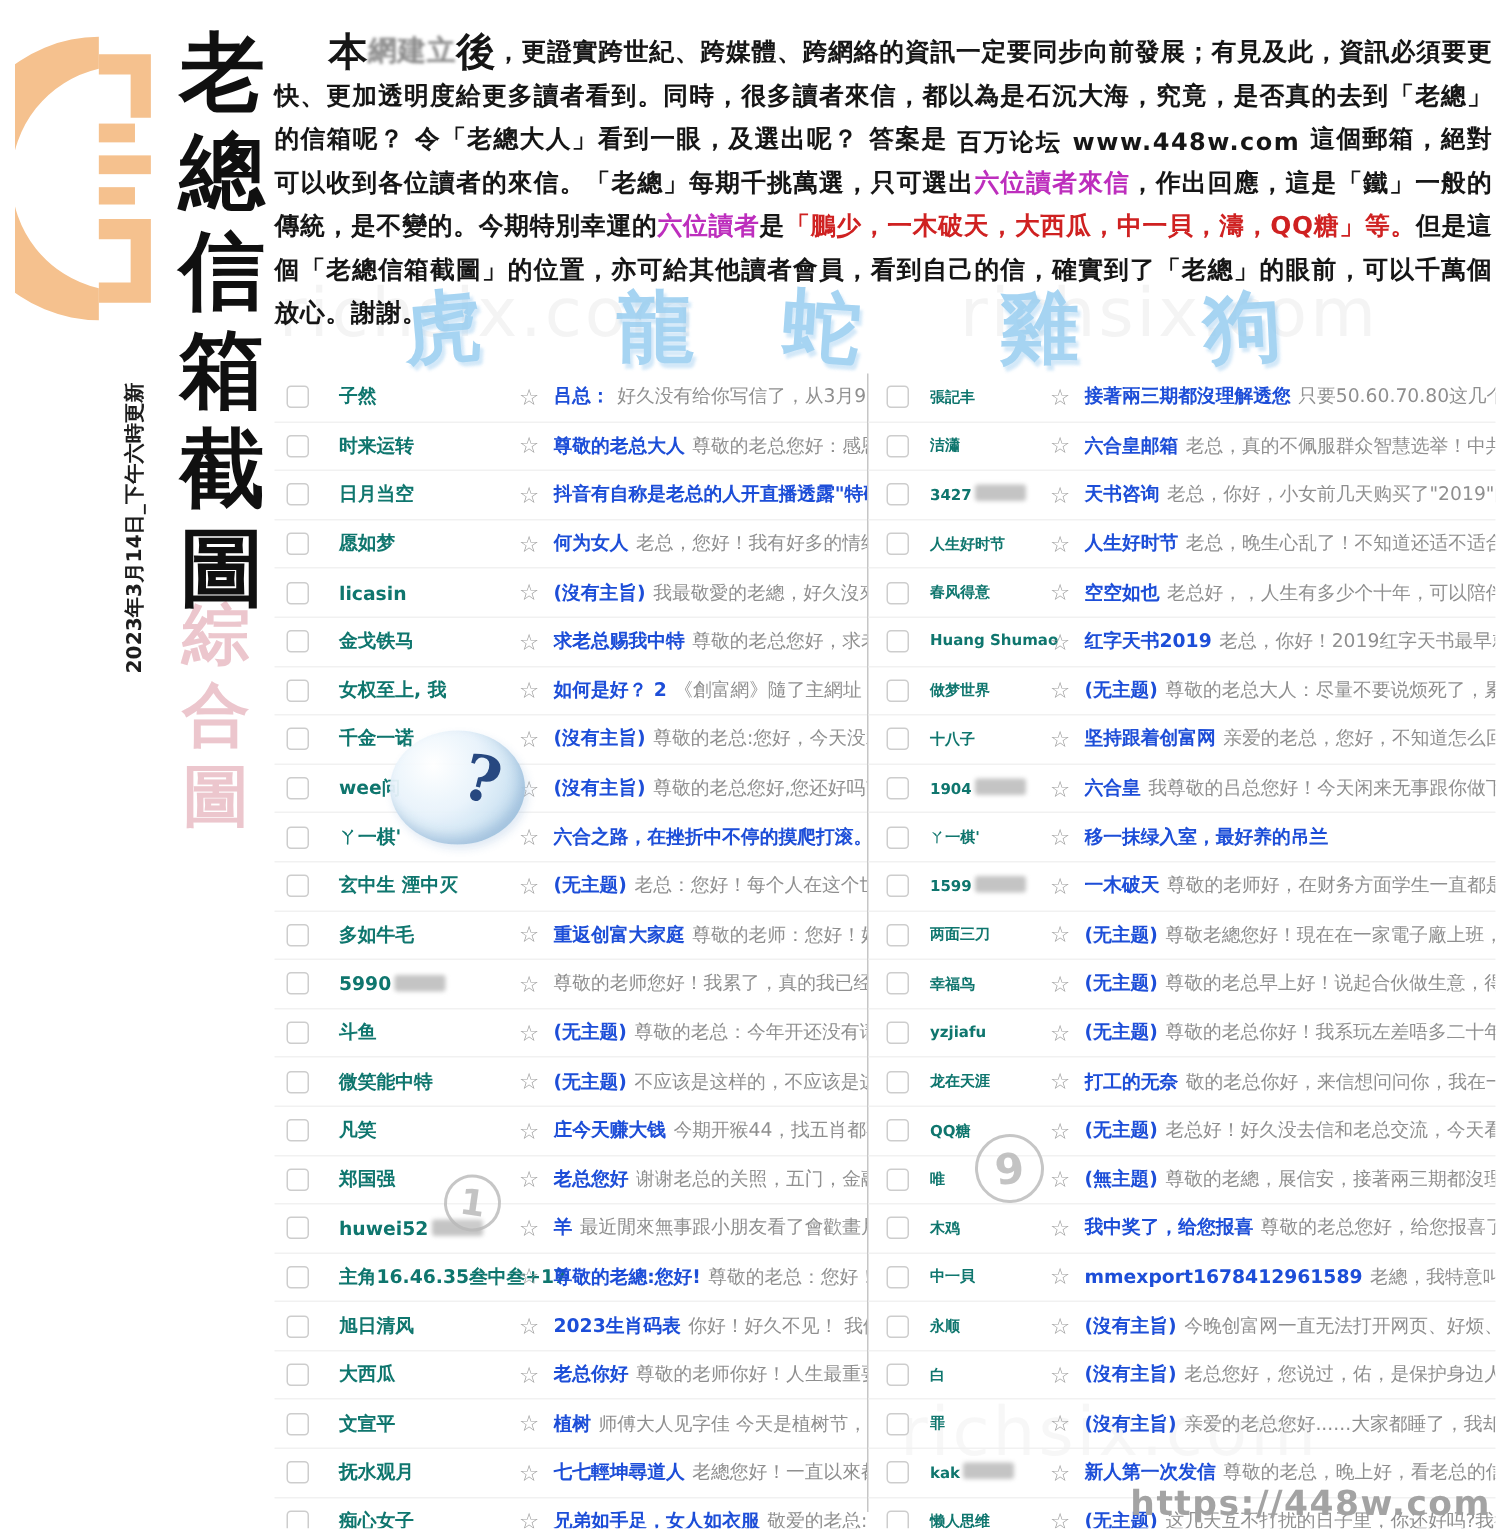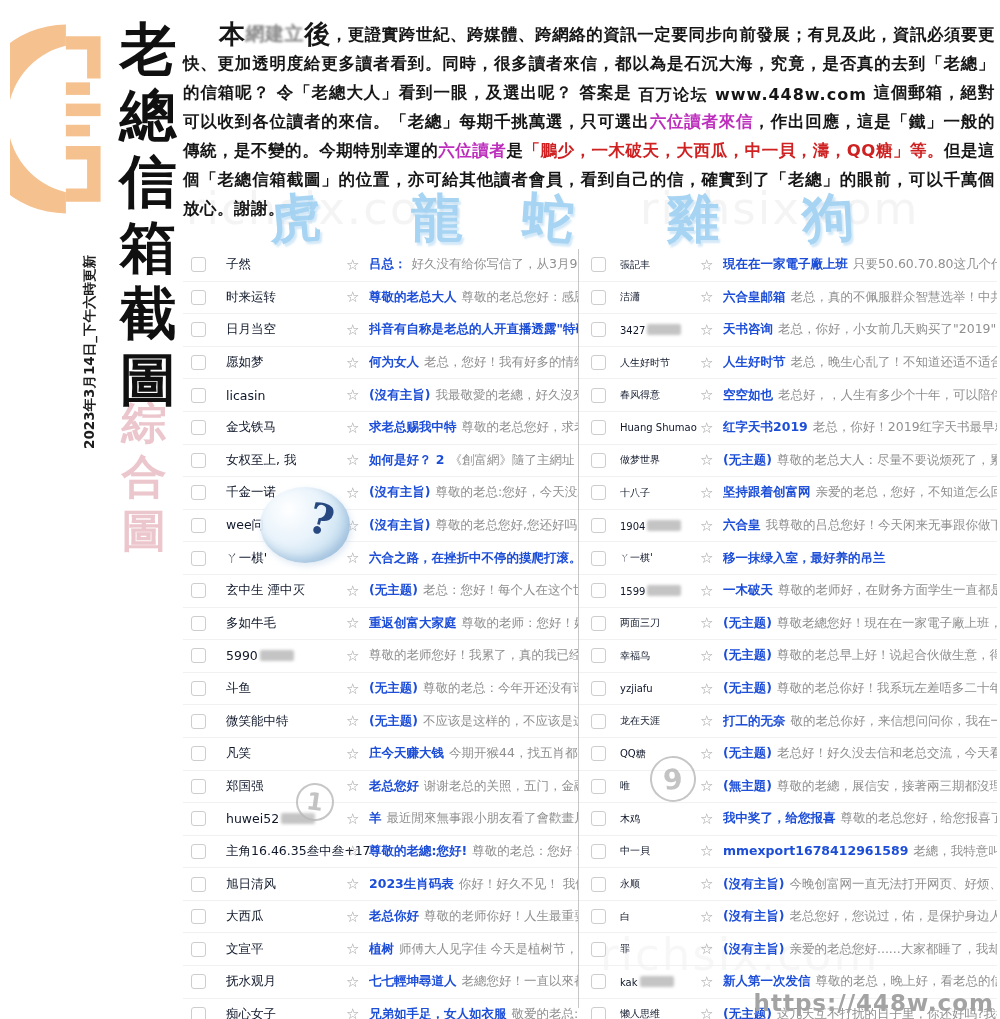--- a/index.html
+++ b/index.html
@@ -38,21 +38,21 @@
 
   
   .mail{position:absolute;left:183px;top:249px;width:814px;height:759px;display:flex;z-index:2;}
   .col{height:100%;}
   .col-left{width:395px;}
   .col-right{width:418px;border-left:1px solid #c6c6c6;}
   .mrow{display:flex;align-items:center;height:31.6px;border-bottom:1px solid #f1f1f1;white-space:nowrap;overflow:hidden;cursor:pointer;}
   .cb{width:13px;height:13px;border:1.6px solid #cdcdcd;border-radius:3px;background:#fff;flex:none;}
   .col-left .cb{margin-left:8px;margin-right:20px;}
   .col-right .cb{margin-left:12px;margin-right:14px;}
-  .sender{flex:none;font-size:12.5px;font-weight:400;color:#0f172a;overflow:visible;}
+  .sender{flex:none;font-size:12.5px;font-weight:700;color:#0f766e;overflow:visible;}
   .col-left .sender{width:120px;}
   .col-right .sender{width:80px;font-size:10px;}
   .redact{display:inline-block;width:34px;height:11px;background:#c4c4c4;border-radius:2px;margin-left:2px;filter:blur(1.5px);vertical-align:-1px;}
   .star{flex:none;width:17px;font-size:15px;color:#9e9e9e;margin-right:6px;font-style:normal;}
   .mtext{flex:1;overflow:hidden;font-size:12.5px;}
   .subj{color:#1d4ed8;font-weight:700;margin-right:5px;}
   .prev{color:#8f8f8f;font-weight:400;}
 
   
   .badge{position:absolute;border:2.5px solid #b9b9b9;border-radius:50%;color:#b5b5b5;font-weight:700;display:flex;align-items:center;justify-content:center;background:rgba(255,255,255,.15);z-index:4;opacity:.8;}
@@ -253,21 +253,21 @@
           <span class="sender">痴心女子</span>
           <i class="star">☆</i>
           <span class="mtext"><span class="subj">兄弟如手足，女人如衣服</span><span class="prev">敬爱的老总:你好，一个想</span></span>
         </div>
       </div>
     <div class="col col-right" id="colR">
         <div class="mrow">
           <span class="cb"></span>
           <span class="sender">張記丰</span>
           <i class="star">☆</i>
-          <span class="mtext"><span class="subj">現在在一家電子廠上班</span><span class="prev">只要50.60.70.80这几个代死光</span></span>
+          <span class="mtext"><span class="subj">接著兩三期都沒理解透您</span><span class="prev">只要50.60.70.80这几个代死光</span></span>
         </div>
         <div class="mrow">
           <span class="cb"></span>
           <span class="sender">洁瀟</span>
           <i class="star">☆</i>
           <span class="mtext"><span class="subj">六合皇邮箱</span><span class="prev">老总，真的不佩服群众智慧选举！中共中央</span></span>
         </div>
         <div class="mrow">
           <span class="cb"></span>
           <span class="sender">3427<i class="redact"></i></span>

